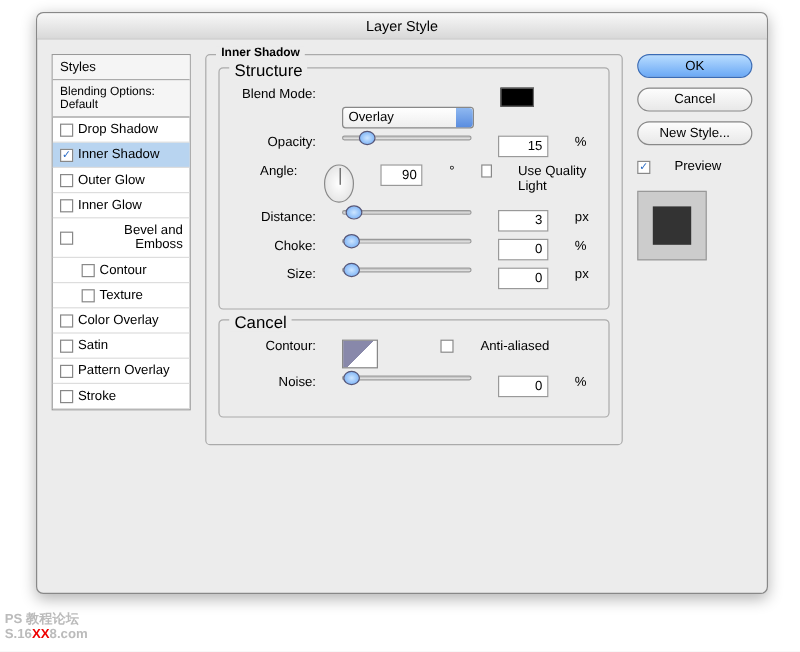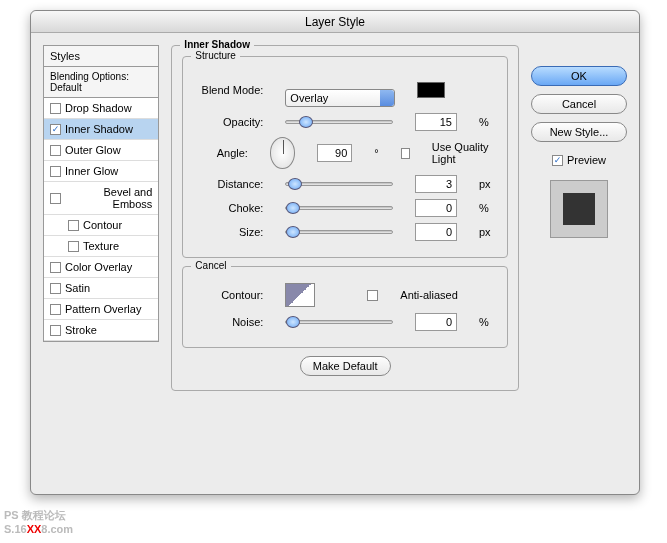--- a/index.html
+++ b/index.html
@@ -12,31 +12,31 @@
 .styles-col { width: 145px; }
 .styles-box { border: 1px solid #999; background: #fff; }
 .styles-header { padding: 4px 6px; border-bottom: 1px solid #999; background: #f5f5f5; }
 .styles-blend { padding: 4px 6px; border-bottom: 1px solid #999; background: #f5f5f5; font-size: 10px; }
 .style-item { padding: 4px 6px; border-bottom: 1px solid #ddd; display: flex; align-items: center; gap: 4px; cursor: pointer; text-align: right; }
 .style-item.indent { padding-left: 24px; }
 .style-item.selected { background: #b8d4f0; }
 .cb { width: 11px; height: 11px; border: 1px solid #888; background: #fff; display: inline-flex; align-items: center; justify-content: center; font-size: 9px; color: #2a6bc5; }
 .cb.checked::after { content: "✓"; }
 .settings-col { flex: 1; position: relative; }
-.btn-col { width: 100px; display: flex; flex-direction: column; gap: 8px; align-items: center; margin-top: 21px; }
+.btn-col { width: 100px; display: flex; flex-direction: column; gap: 8px; align-items: flex-start; }
 .aqua-btn { width: 96px; height: 20px; border-radius: 10px; background: linear-gradient(#fdfdfd,#e8e8e8); border: 1px solid #888; text-align: center; line-height: 18px; cursor: pointer; }
 .aqua-btn.primary { background: linear-gradient(#b8dcff,#6aa8f5); border-color: #3a6bb5; }
-.preview-row { display: flex; align-items: center; gap: 4px; margin-top: 4px; }
+.preview-row { display: flex; align-items: center; gap: 20px; margin-top: 4px; }
 .preview-swatch { width: 58px; height: 58px; border: 1px solid #999; background: #ccc; display: flex; align-items: center; justify-content: center; margin-top: 6px; }
 .preview-swatch div { width: 32px; height: 32px; background: #333; }
 .fieldset { border: 1px solid #aaa; border-radius: 4px; margin-bottom: 10px; padding: 10px 10px 14px 10px; position: relative; }
 .fieldset > .legend { position: absolute; top: -7px; left: 8px; background: #ececec; padding: 0 4px; font-weight: bold; font-size: 10px; }
 .inner-fieldset { border: 1px solid #aaa; border-radius: 4px; padding: 10px; margin-bottom: 8px; position: relative; }
-.inner-fieldset > .legend { position: absolute; top: -7px; left: 8px; background: #ececec; padding: 0 4px; font-size: 10px; }
-.row { display: flex; align-items: center; margin: 6px 0; gap: 22px; }
+.inner-fieldset > .legend { position: absolute; top: -7px; left: 8px; background: #ececec; padding: 0 4px; font-size: 14px; }
+.row { display: flex; align-items: flex-start; margin: 6px 0; gap: 22px; }
 .label { width: 70px; text-align: right; }
 .select { width: 110px; height: 18px; background: linear-gradient(#fff,#eee); border: 1px solid #888; border-radius: 3px; display: flex; align-items: center; padding: 0 4px; position: relative; margin-top: 16px; }
 .select::after { content: ""; width: 14px; height: 16px; background: linear-gradient(#8fb8f0,#5a8de0); position: absolute; right: 0; top: 0; border-radius: 0 3px 3px 0; }
 .colorbox { width: 28px; height: 16px; background: #000; border: 1px solid #666; }
 .slider { flex: 1; height: 4px; background: linear-gradient(#bbb,#eee); border: 1px solid #999; border-radius: 2px; position: relative; max-width: 130px; }
 .slider .thumb { width: 14px; height: 12px; background: radial-gradient(#cde5ff,#6aa8f5); border: 1px solid #557; border-radius: 50%; position: absolute; top: -5px; }
 .numbox { width: 42px; height: 18px; border: 1px solid #999; background: #fff; text-align: right; padding: 0 4px; line-height: 16px; }
 .unit { width: 18px; }
 .angle-dial { width: 32px; height: 32px; border: 1px solid #888; border-radius: 50%; background: radial-gradient(#fff,#ddd); position: relative; }
 .angle-dial::after { content: ""; position: absolute; width: 1px; height: 14px; background: #555; left: 50%; top: 2px; }
@@ -171,21 +171,20 @@
             <span class="label">Noise:</span>
             <div class="slider">
                 <div class="thumb" style="left:0"></div>
               </div>
             <div class="numbox">0</div>
             <span class="unit">%</span>
           </div>
         </div>
 
         <div class="btn-row">
-          <div class="pill-btn">Make Default</div>
         </div>
       </div>
     </div>
 
     <div class="btn-col">
       <div class="aqua-btn primary">OK</div>
       <div class="aqua-btn">Cancel</div>
       <div class="aqua-btn">New Style...</div>
       <div class="preview-row">
         <span class="cb checked"></span>

